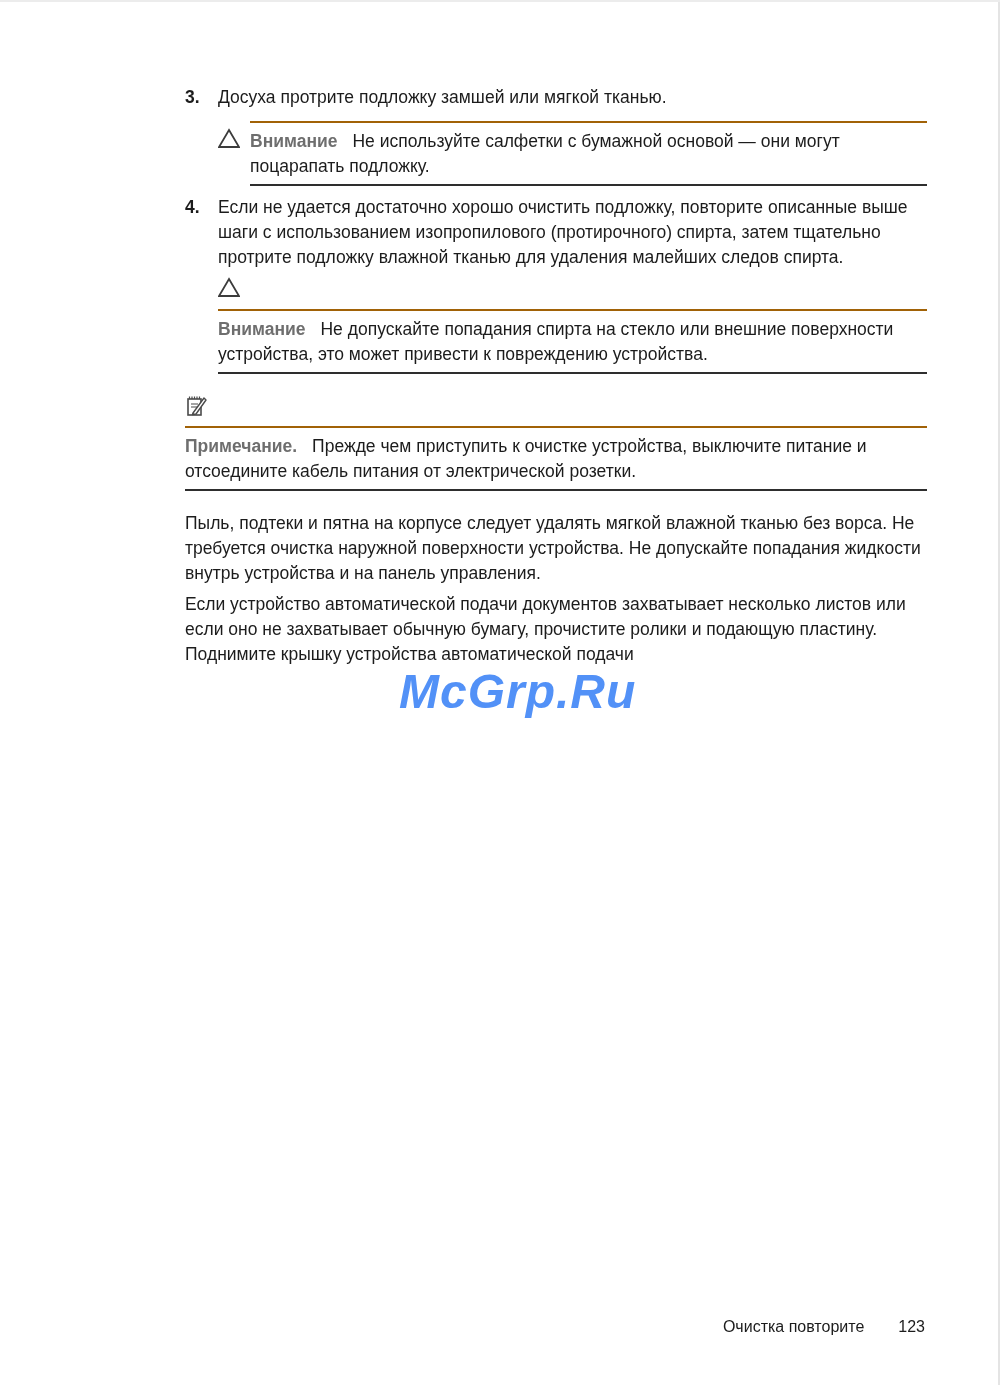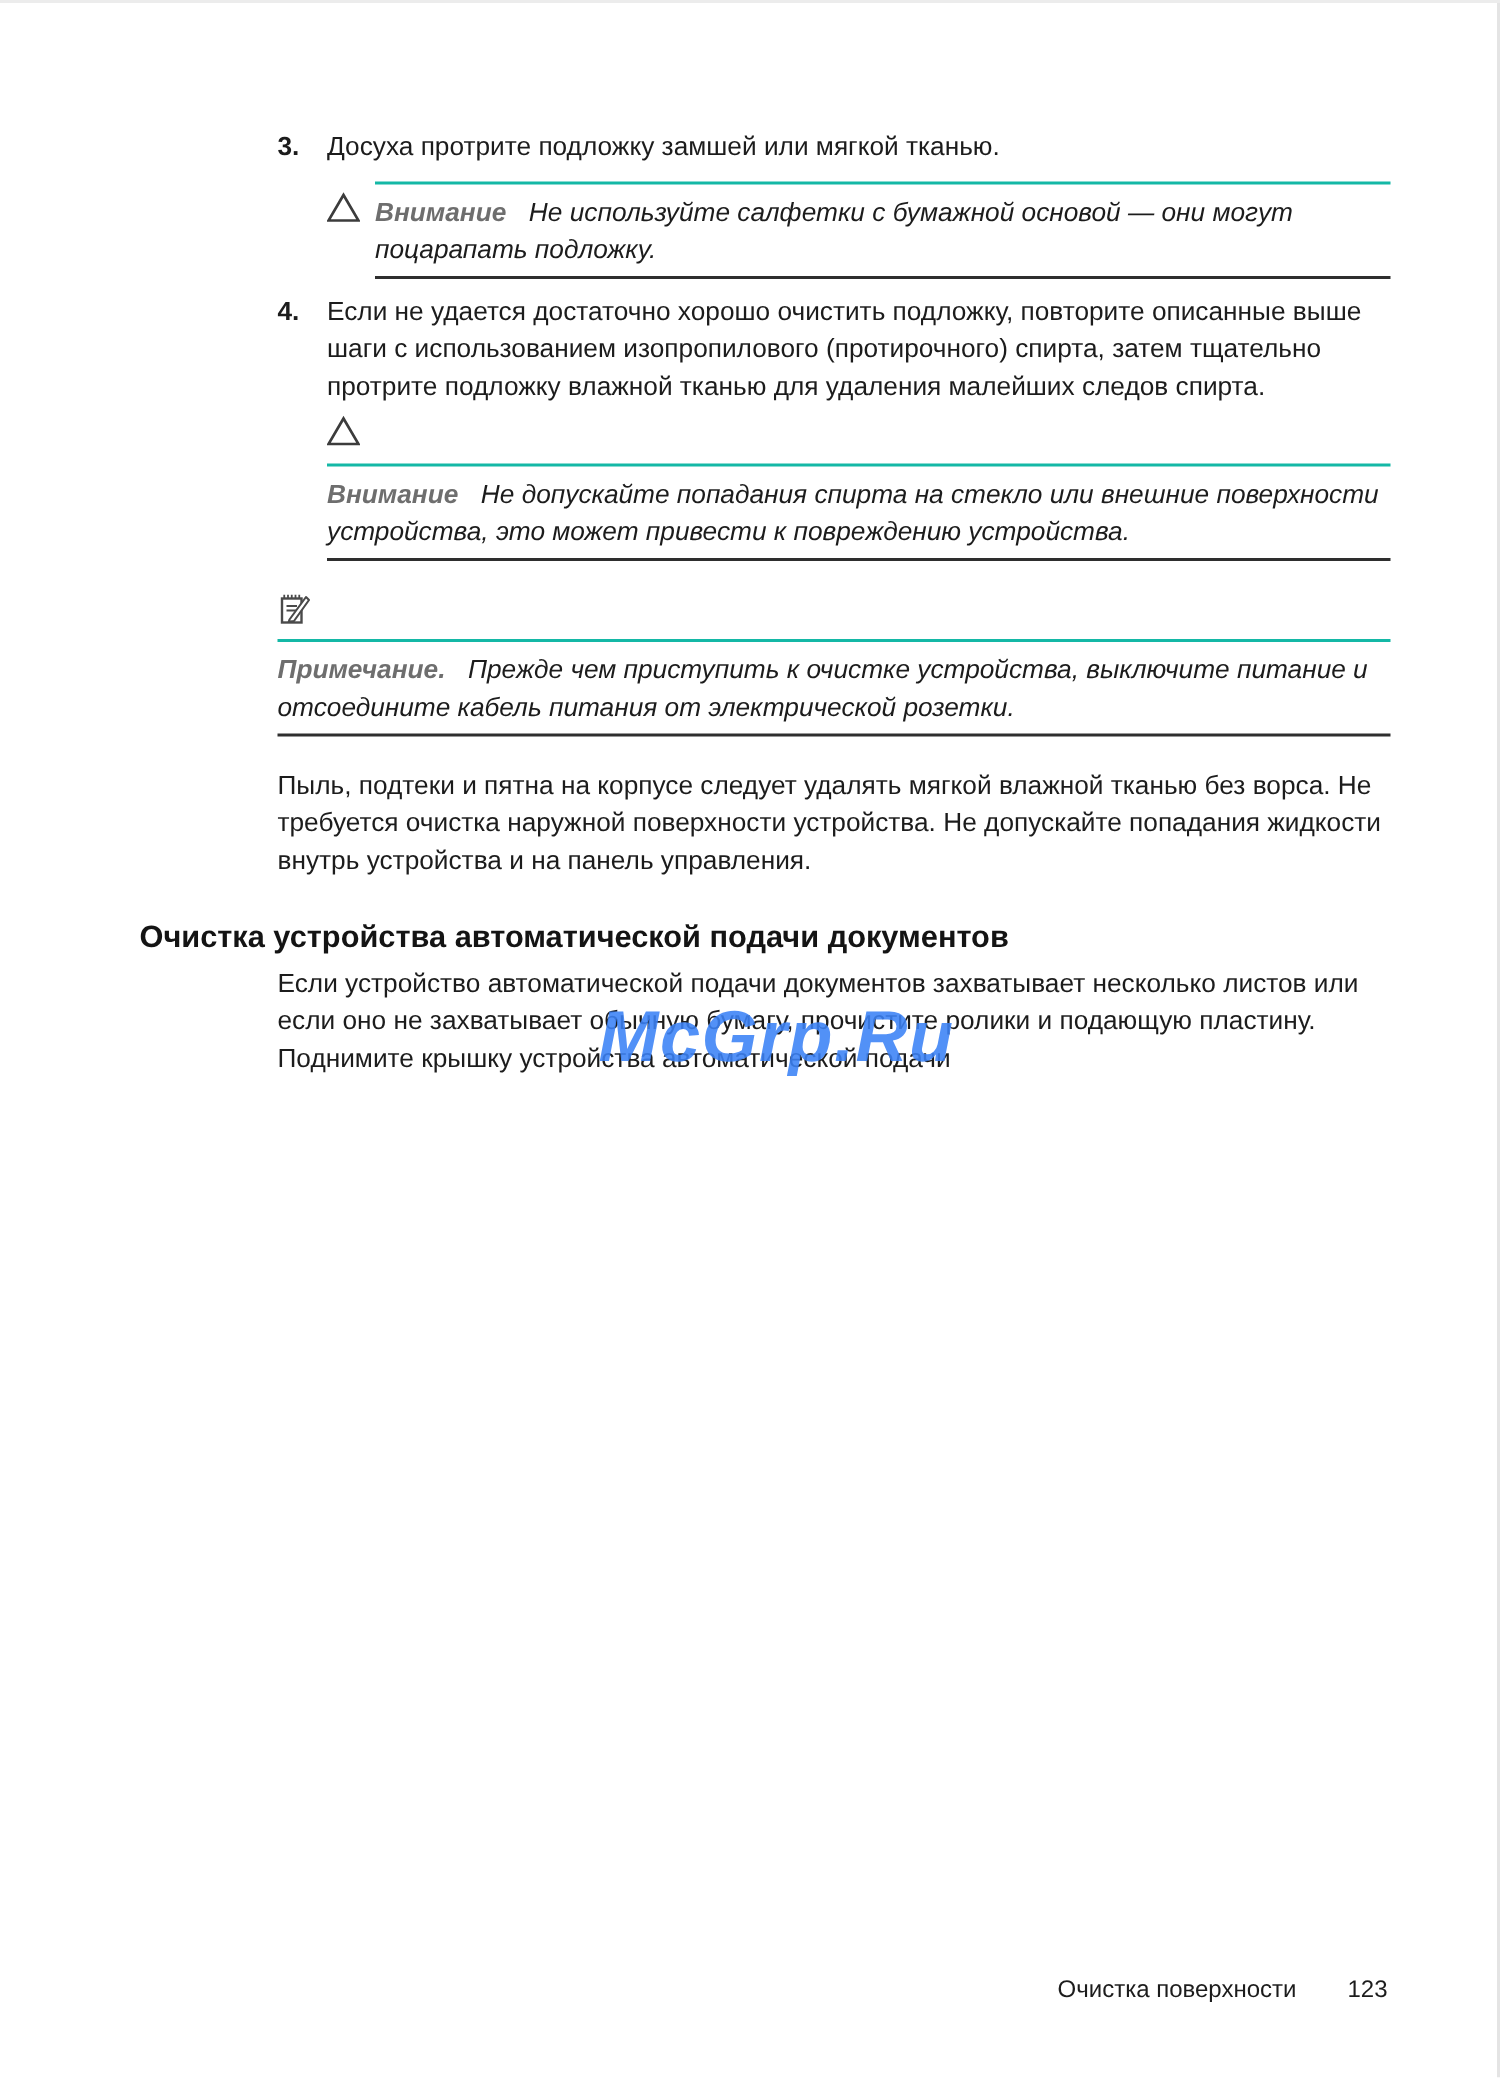--- a/index.html
+++ b/index.html
@@ -38,26 +38,25 @@
   .callout-note    { margin-left: 185px; width: 742px; }
   .caution-1 { margin-top: 11px; }
   .caution-2 { margin-top: 0px; flex-direction: column; }
   .note-1    { margin-top: 13px; flex-direction: column; }
   .callout-icon-col {
     flex: 0 0 32px;
     padding-top: 7px;
   }
   .callout-body {
     flex: 1;
-    border-top: 2px solid #14b8a6;
+    border-top: 2px solid #a16207;
     border-bottom: 2px solid #2e2e2e;
     padding: 6px 0 5px 0;
     font-size: 17.5px;
     line-height: 25px;
-    font-style: italic;
   }
   .callout-label {
     font-weight: bold;
     color: #6e6e6e;
     margin-right: 15px;
   }
 
   
   .section-heading {
     margin-left: 93px;
@@ -148,24 +147,23 @@
         <path d="M4.5 5 V2.5 M7 5 V2.5 M9.5 5 V2.5 M12 5 V2.5 M14.5 5 V2.5" stroke="#4a4a4a" stroke-width="1.2" fill="none"></path>
         <path d="M6 10 h7 M6 13 h7" stroke="#4a4a4a" stroke-width="1.2"></path>
         <path d="M8 19 L19 4 L21 6 L11 20 L7.5 20.5 Z" fill="#ffffff" stroke="#4a4a4a" stroke-width="1.4" stroke-linejoin="round"></path>
       </svg>
     </div>
     <div class="callout-body"><span class="callout-label">Примечание.</span><span>Прежде чем приступить к очистке устройства, выключите питание и отсоедините кабель питания от электрической розетки.</span></div>
   </div>
 
   <div class="paragraph para-1 body-text">Пыль, подтеки и пятна на корпусе следует удалять мягкой влажной тканью без ворса. Не требуется очистка наружной поверхности устройства. Не допускайте попадания жидкости внутрь устройства и на панель управления.</div>
 
-  <div class="section-heading heading-2">Очистка устройства автоматической подачи документов</div>
 
   <div class="paragraph para-2 body-text">Если устройство автоматической подачи документов захватывает несколько листов или если оно не захватывает обычную бумагу, прочистите ролики и подающую пластину. Поднимите крышку устройства автоматической подачи</div>
 
   <div class="watermark">McGrp.Ru</div>
 
   <div class="footer">
-    <span class="footer-section">Очистка поверхности</span>
+    <span class="footer-section">Очистка повторите</span>
     <span class="footer-page-number">123</span>
   </div>
 
 </div>
 
 </body></html>

